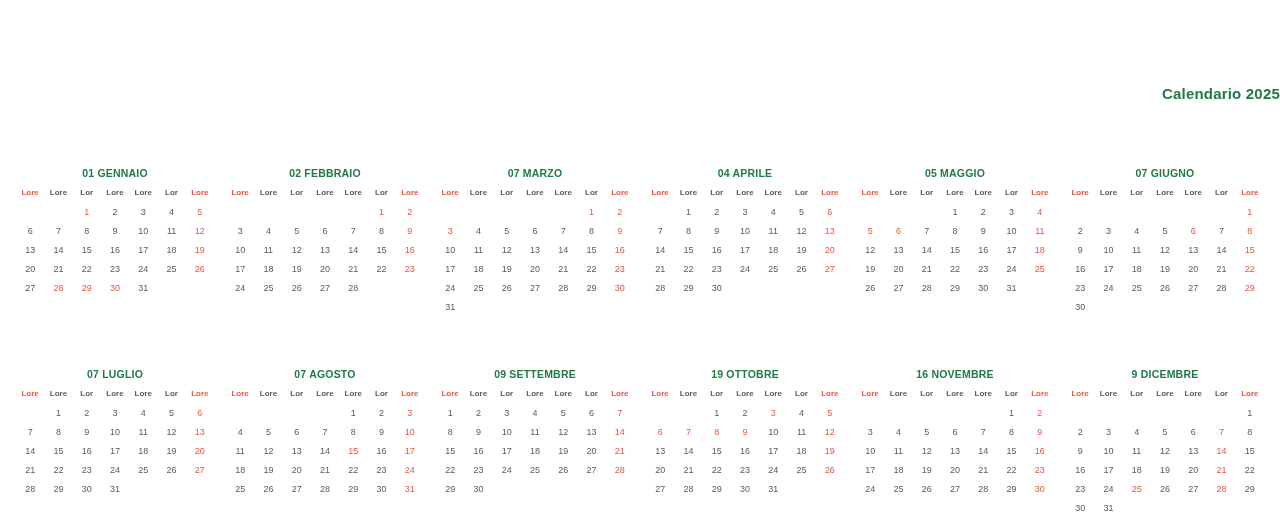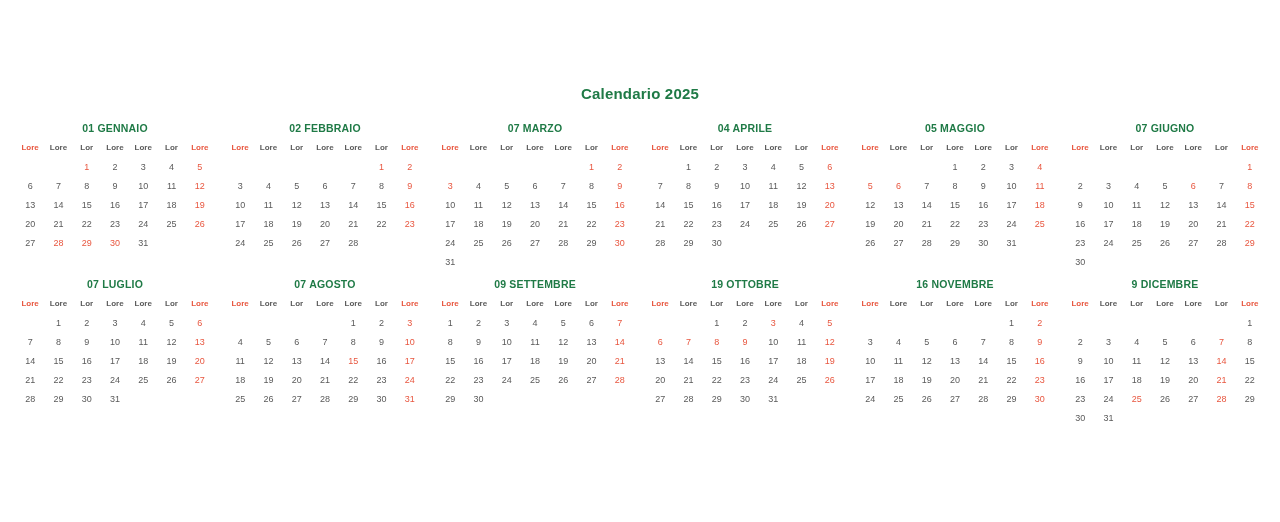--- a/index.html
+++ b/index.html
@@ -9,37 +9,38 @@
   }
   body {
     width: 1280px;
     height: 522px;
     font-family: "Liberation Sans", sans-serif;
     color: #4a4a4a;
     position: relative;
     overflow: hidden;
   }
   .page-title {
-    text-align: center;
+    text-align: right;
     font-size: 15px;
     font-weight: bold;
     color: #1f7a46;
     margin-top: 85px;
     letter-spacing: 0.2px;
   }
   .calendar-grid {
     display: grid;
     grid-template-columns: repeat(6, 1fr);
     margin-top: 20px;
     padding: 0 10px;
     row-gap: 6px;
   }
   .month {
     padding: 0 6px;
     box-sizing: border-box;
+    margin-top: 45px;
   }
   .month-title {
     text-align: center;
     font-size: 10.5px;
     font-weight: bold;
     color: #1f7a46;
     margin-bottom: 8px;
     letter-spacing: 0.2px;
   }
   table.month-table {

